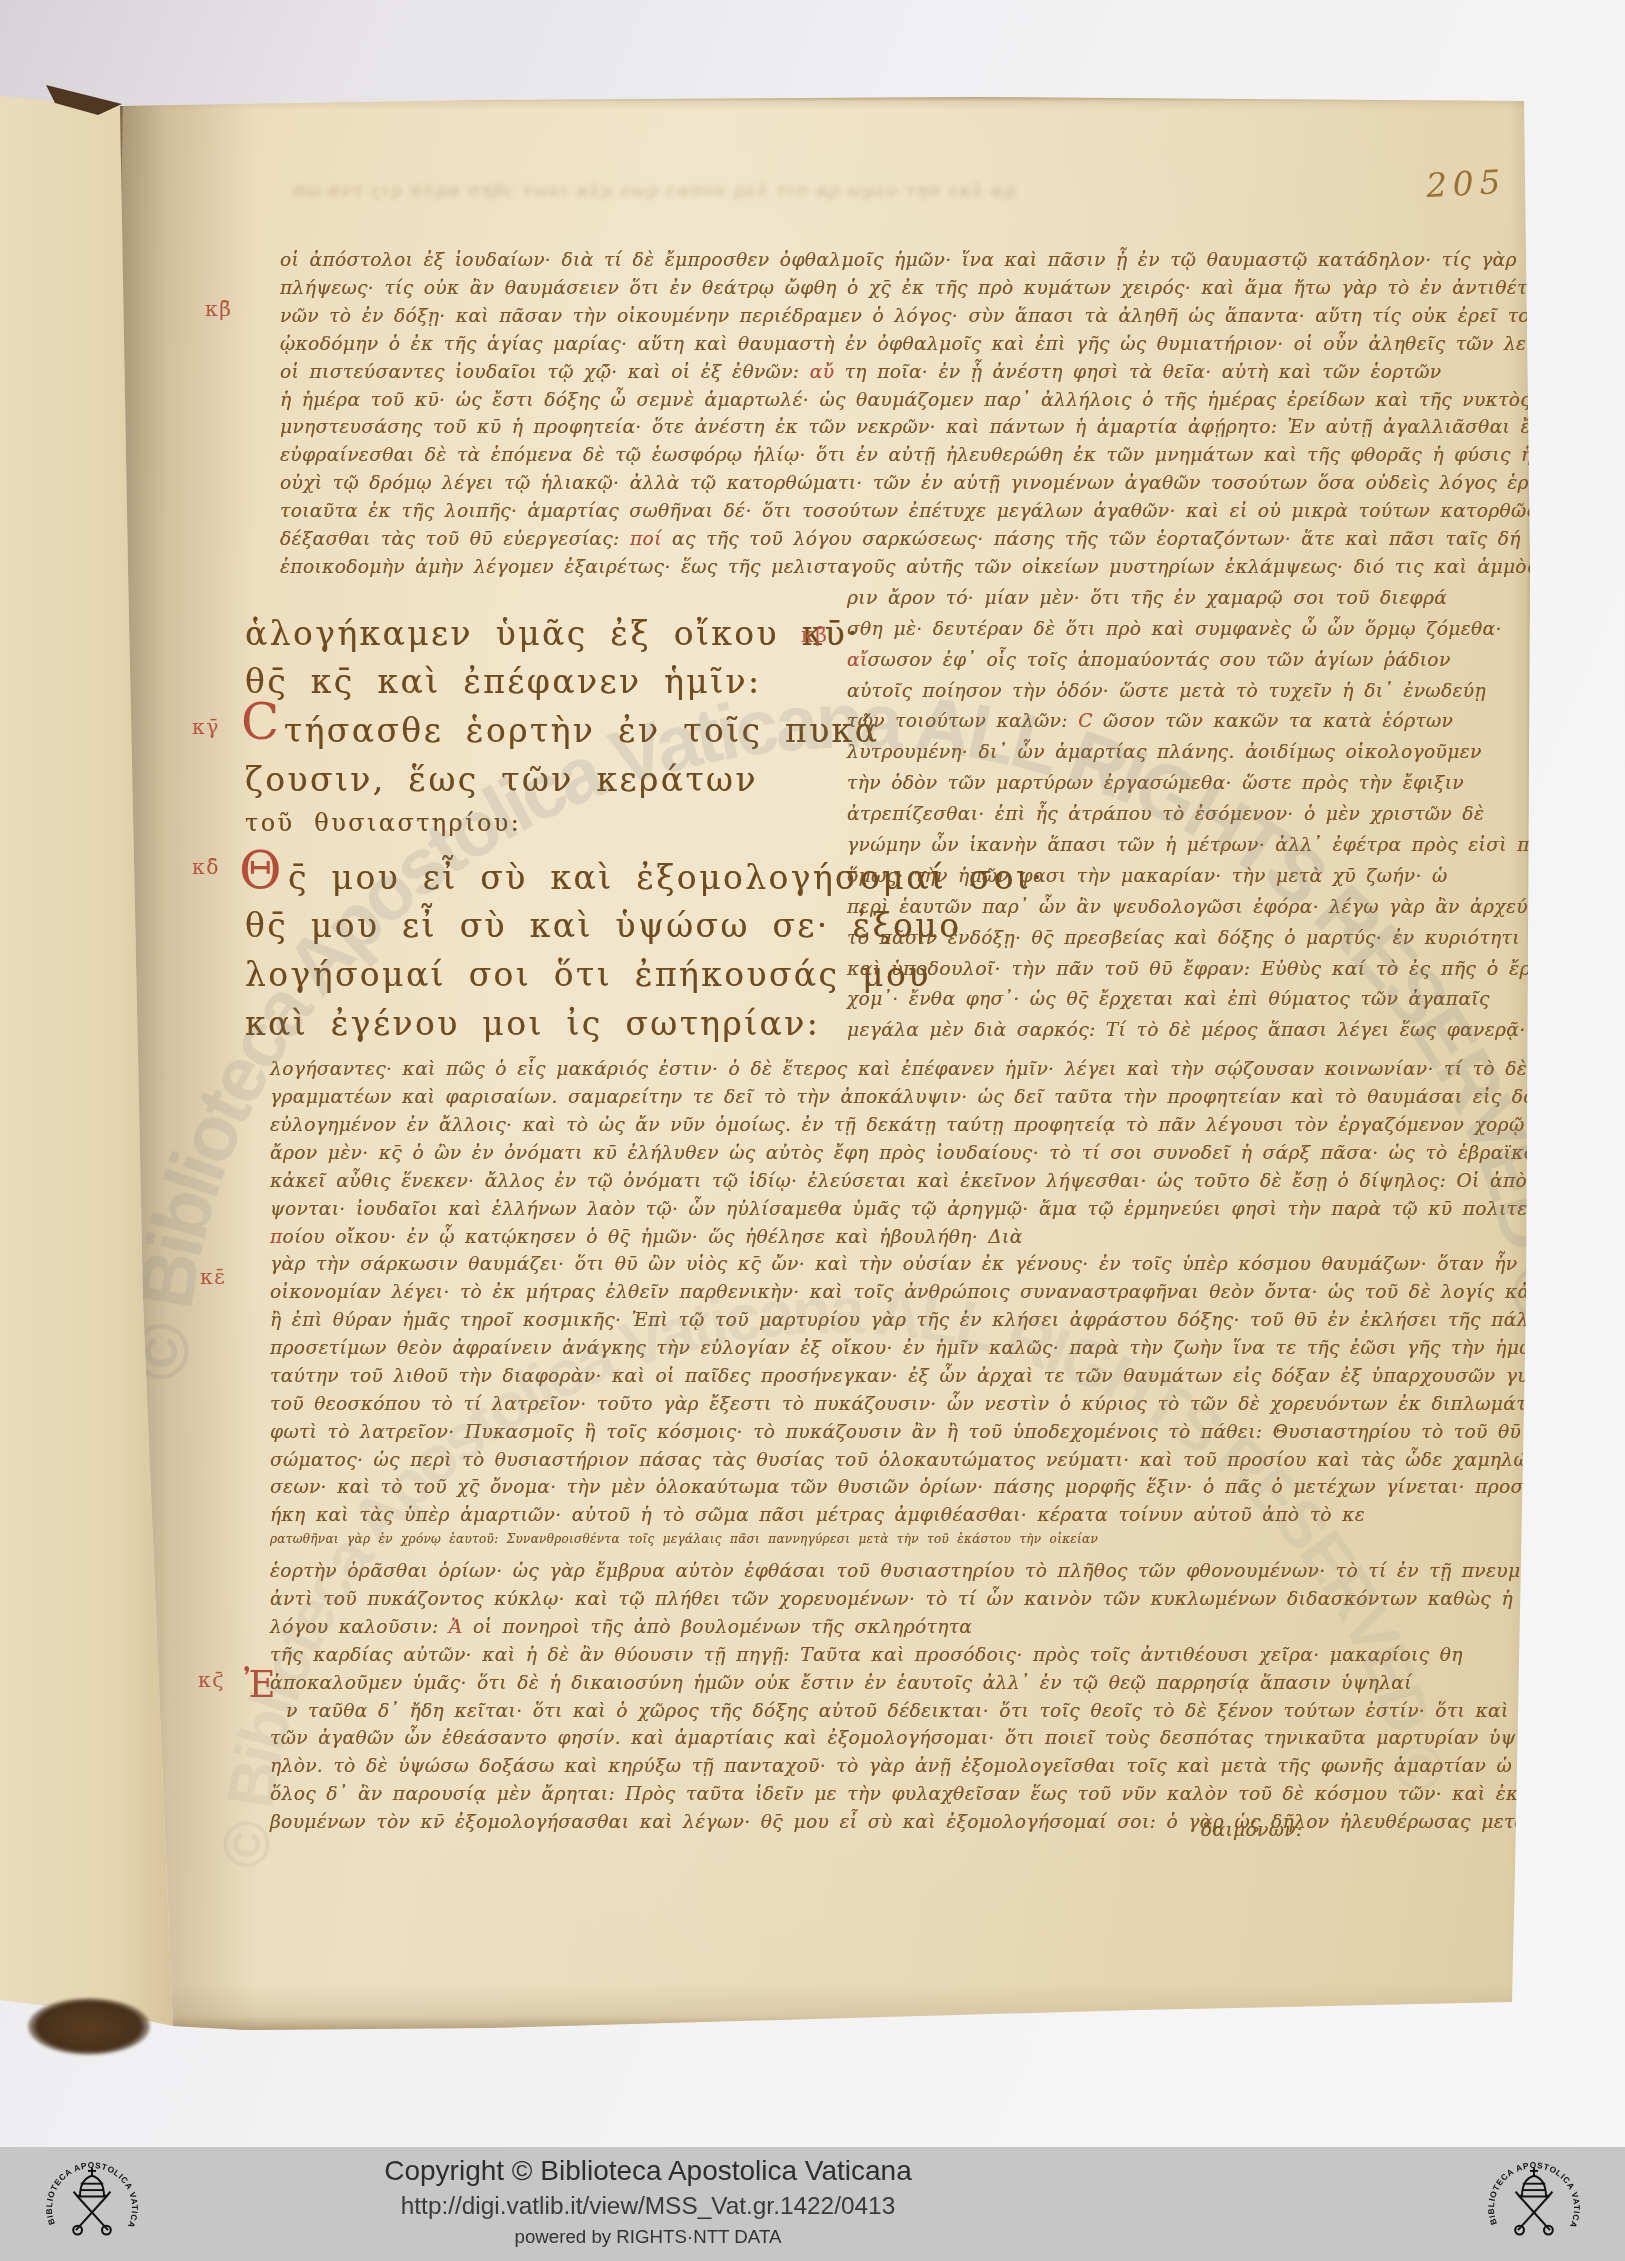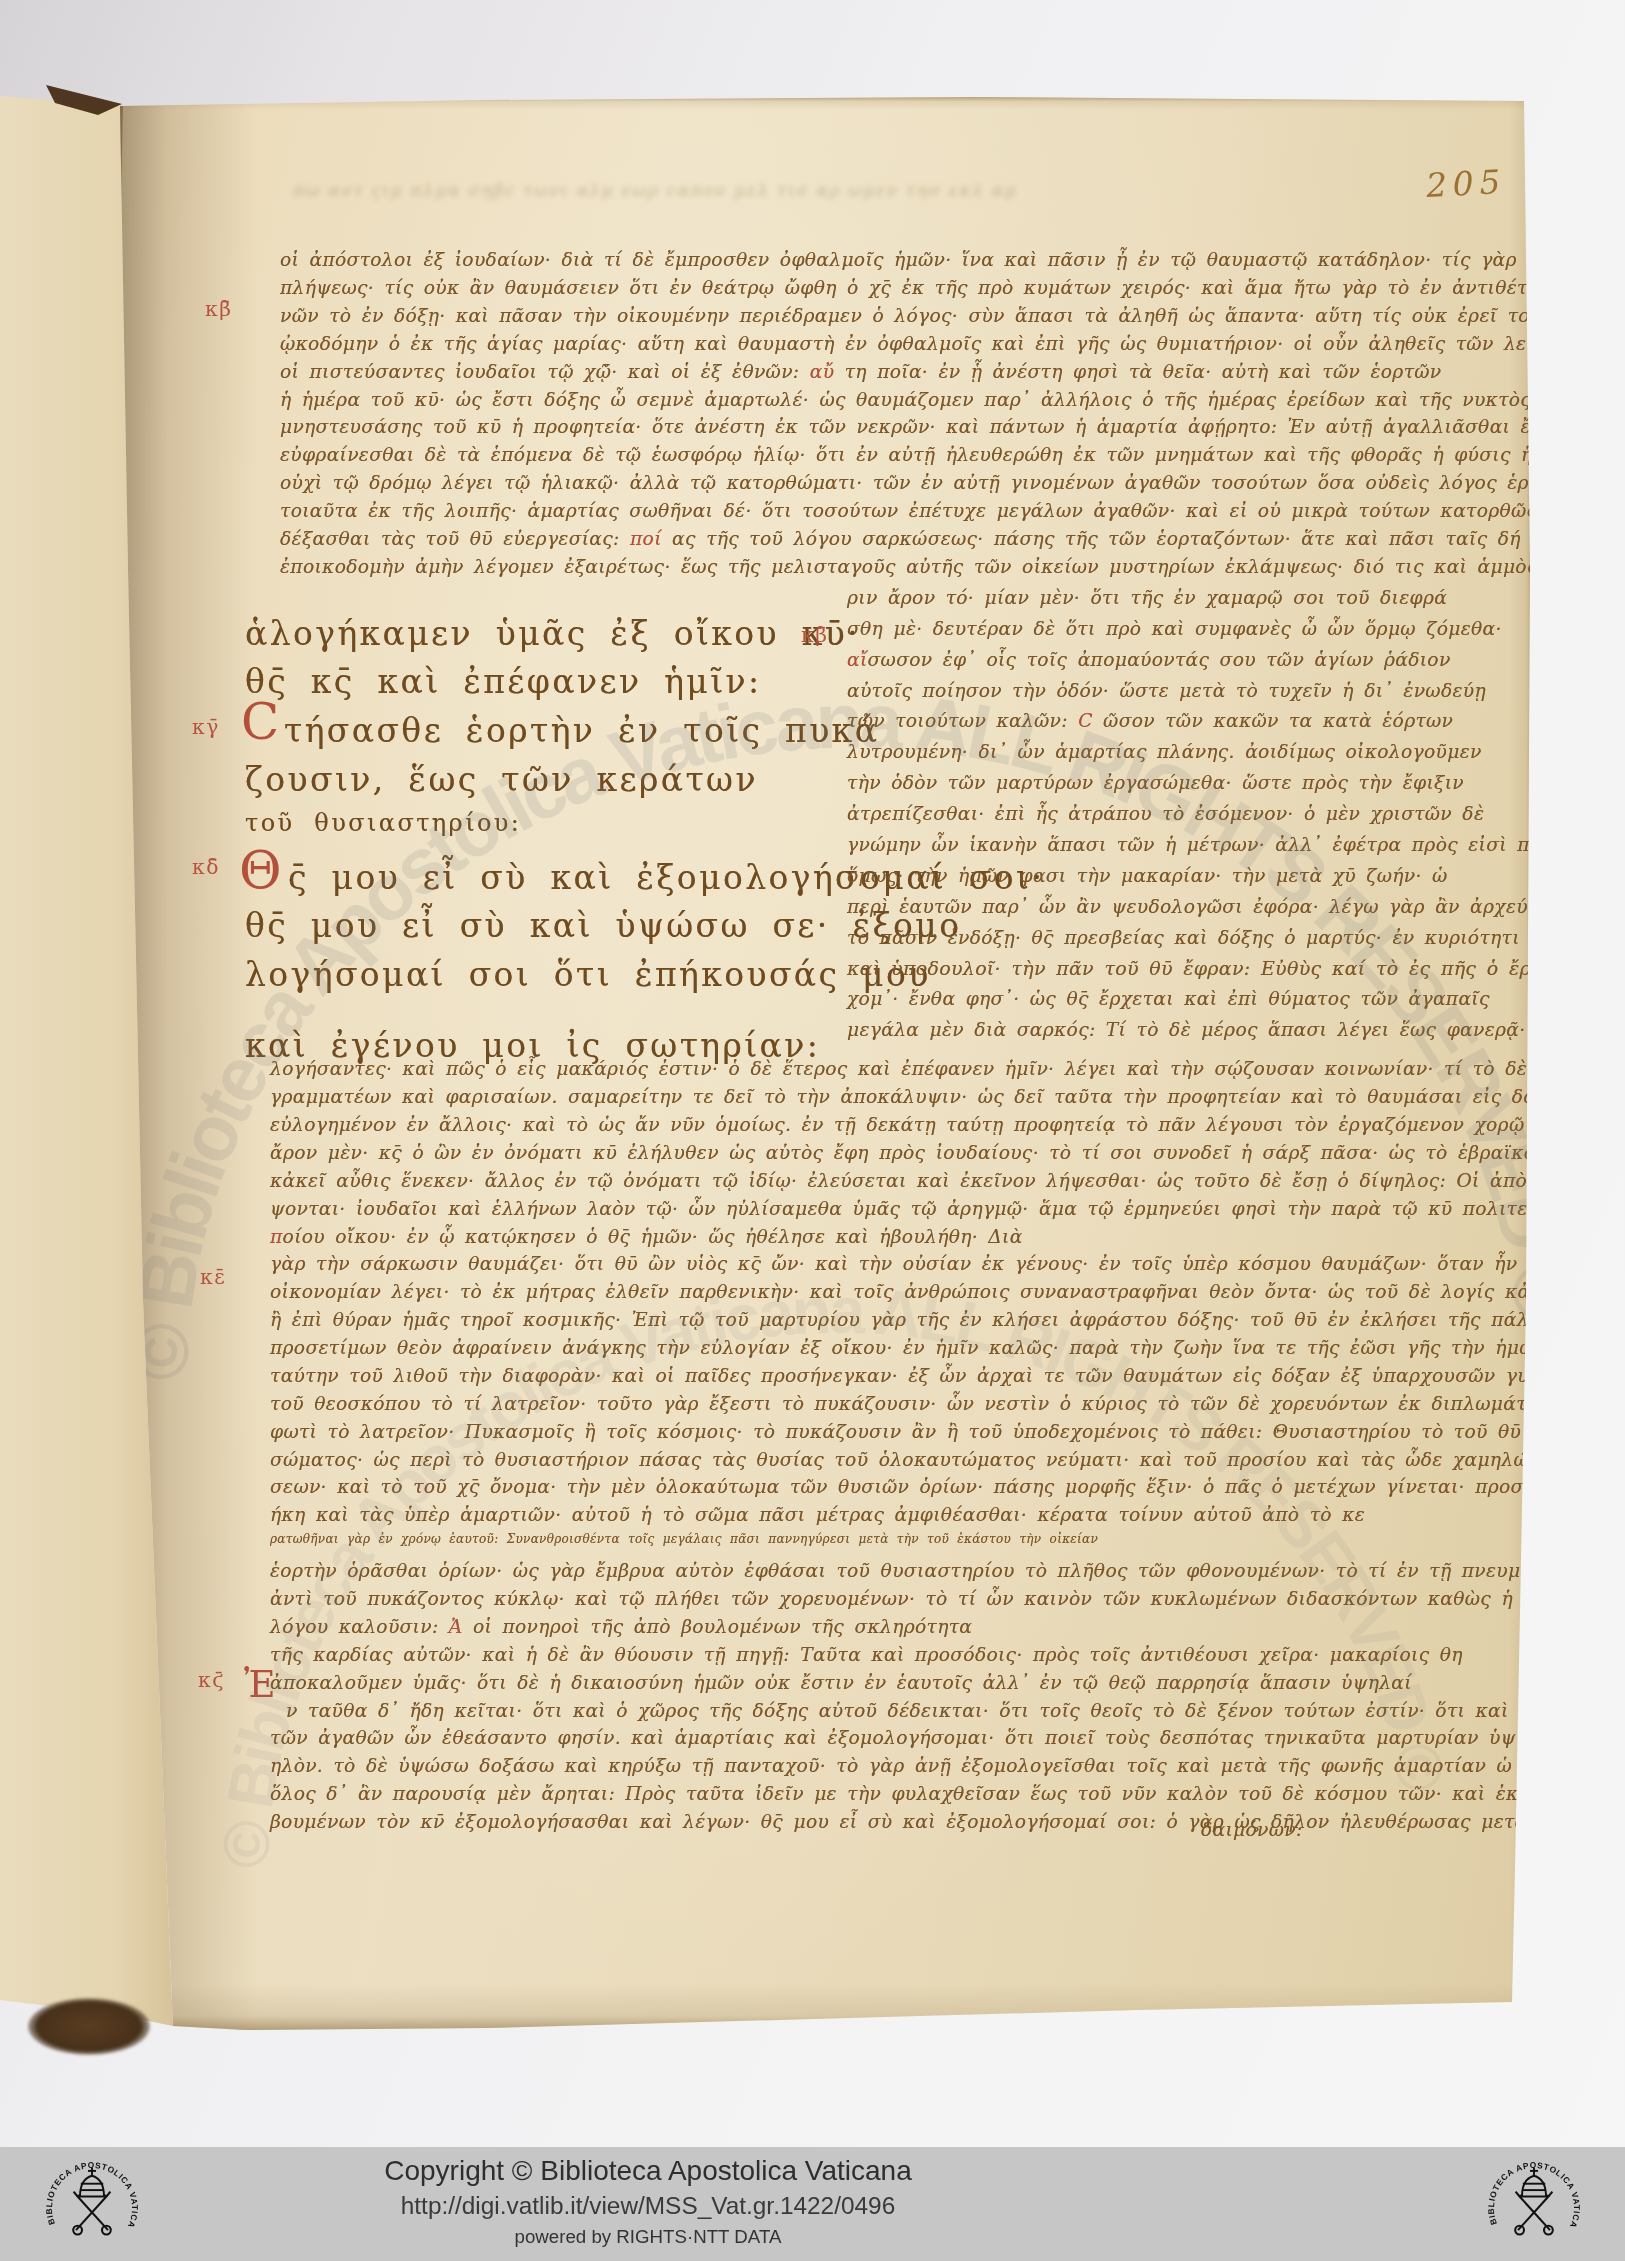--- a/index.html
+++ b/index.html
@@ -92,21 +92,21 @@
         <div class="ms-line dense" style="left: 280px; top: 528px; font-size: 18.7px;"><span>δέξασθαι τὰς τοῦ θῡ εὐεργεσίας: </span><span class="red">ποί</span><span> ας τῆς τοῦ λόγου σαρκώσεως· πάσης τῆς τῶν ἑορταζόντων· ἅτε καὶ πᾶσι ταῖς δή</span></div>
         <div class="ms-line dense" style="left: 280px; top: 556px; font-size: 18.7px;"><span>ἐποικοδομὴν ἀμὴν λέγομεν ἐξαιρέτως· ἕως τῆς μελισταγοῦς αὐτῆς τῶν οἰκείων μυστηρίων ἐκλάμψεως· διό τις καὶ ἁμμὸς ἀμμασόμεθα</span></div>
         <div class="ms-line big" style="left: 245px; top: 614px; font-size: 33px;"><span>ἁλογήκαμεν ὑμᾶς ἐξ οἴκου κῡ·</span></div>
         <div class="ms-line big" style="left: 245px; top: 662px; font-size: 33px;"><span>θς̄ κς̄ καὶ ἐπέφανεν ἡμῖν:</span></div>
         <div class="ms-line big" style="left: 284px; top: 711px; font-size: 33px;"><span>τήσασθε ἑορτὴν ἐν τοῖς πυκά</span></div>
         <div class="ms-line big" style="left: 245px; top: 760px; font-size: 33px;"><span>ζουσιν, ἕως τῶν κεράτων</span></div>
         <div class="ms-line big" style="left: 245px; top: 809px; font-size: 24px;"><span>τοῦ θυσιαστηρίου:</span></div>
         <div class="ms-line big" style="left: 288px; top: 858px; font-size: 33px;"><span>ς̄ μου εἶ σὺ καὶ ἐξομολογήσομαί σοι·</span></div>
         <div class="ms-line big" style="left: 245px; top: 906px; font-size: 33px;"><span>θς̄ μου εἶ σὺ καὶ ὑψώσω σε· ἐξομο</span></div>
         <div class="ms-line big" style="left: 245px; top: 955px; font-size: 33px;"><span>λογήσομαί σοι ὅτι ἐπήκουσάς μου</span></div>
-        <div class="ms-line big" style="left: 245px; top: 1004px; font-size: 33px; margin-top: 22px;"><span>καὶ ἐγένου μοι ἰς σωτηρίαν:</span></div>
+        <div class="ms-line big" style="left: 245px; top: 1004px; font-size: 33px;"><span>καὶ ἐγένου μοι ἰς σωτηρίαν:</span></div>
         <div class="ms-line dense" style="left: 847px; top: 587px; font-size: 18.7px;"><span>ριν ἄρον τό· μίαν μὲν· ὅτι τῆς ἐν χαμαρῷ σοι τοῦ διεφρά</span></div>
         <div class="ms-line dense" style="left: 847px; top: 618px; font-size: 18.7px;"><span>σθη μὲ· δευτέραν δὲ ὅτι πρὸ καὶ συμφανὲς ὦ ὧν ὅρμῳ ζόμεθα·</span></div>
         <div class="ms-line dense" style="left: 847px; top: 649px; font-size: 18.7px;"><span class="red">αἴ</span><span>σωσον ἐφ᾽ οἷς τοῖς ἀπομαύοντάς σου τῶν ἁγίων ῥάδιον</span></div>
         <div class="ms-line dense" style="left: 847px; top: 680px; font-size: 18.7px;"><span>αὐτοῖς ποίησον τὴν ὁδόν· ὥστε μετὰ τὸ τυχεῖν ἡ δι᾽ ἐνωδεύῃ</span></div>
         <div class="ms-line dense" style="left: 847px; top: 710px; font-size: 18.7px;"><span>τῶν τοιούτων καλῶν: </span><span class="red">Ϲ</span><span> ῶσον τῶν κακῶν τα κατὰ ἑόρτων</span></div>
         <div class="ms-line dense" style="left: 847px; top: 741px; font-size: 18.7px;"><span>λυτρουμένη· δι᾽ ὧν ἁμαρτίας πλάνης. ἀοιδίμως οἰκολογοῦμεν</span></div>
         <div class="ms-line dense" style="left: 847px; top: 772px; font-size: 18.7px;"><span>τὴν ὁδὸν τῶν μαρτύρων ἐργασώμεθα· ὥστε πρὸς τὴν ἔφιξιν</span></div>
         <div class="ms-line dense" style="left: 847px; top: 803px; font-size: 18.7px;"><span>ἀτρεπίζεσθαι· ἐπὶ ἧς ἀτράπου τὸ ἐσόμενον· ὁ μὲν χριστῶν δὲ</span></div>
         <div class="ms-line dense" style="left: 847px; top: 834px; font-size: 18.7px;"><span>γνώμην ὦν ἱκανὴν ἅπασι τῶν ἡ μέτρων· ἀλλ᾽ ἐφέτρα πρὸς εἰσὶ πλη</span></div>
         <div class="ms-line dense" style="left: 847px; top: 865px; font-size: 18.7px;"><span>ὅμως· τὴν ἡμῶν φασι τὴν μακαρίαν· τὴν μετὰ χῡ ζωήν· ὡ</span></div>
@@ -166,21 +166,21 @@
       </text>
       <text font-size="80" letter-spacing="5" opacity="0.10">
         <textPath href="#wmArc2" textLength="2050">© Biblioteca Apostolica Vaticana  ALL RIGHTS RESERVED ©</textPath>
       </text>
     </svg>
   </div>
 
   <div id="footer-bar"></div>
   <div id="footer-center">
     <div id="footer-copyright">Copyright © Biblioteca Apostolica Vaticana</div>
-    <div id="footer-url">http://digi.vatlib.it/view/MSS_Vat.gr.1422/0496</div>
+    <div id="footer-url">http://digi.vatlib.it/view/MSS_Vat.gr.1422/0413</div>
     <div id="footer-powered">powered by RIGHTS·NTT DATA</div>
   </div>
 
   <div class="logo" id="logo-left">
     <svg viewBox="0 0 120 124" width="96" height="101" xmlns="http://www.w3.org/2000/svg">
       <defs>
           <path id="lc1" d="M 14,86 A 50,50 0 1 1 106,86" fill="none"></path>
         </defs>
       <text font-size="10.5" font-weight="bold" fill="#111" letter-spacing="1">
         <textPath href="#lc1" textLength="218">BIBLIOTECA APOSTOLICA VATICANA</textPath>

